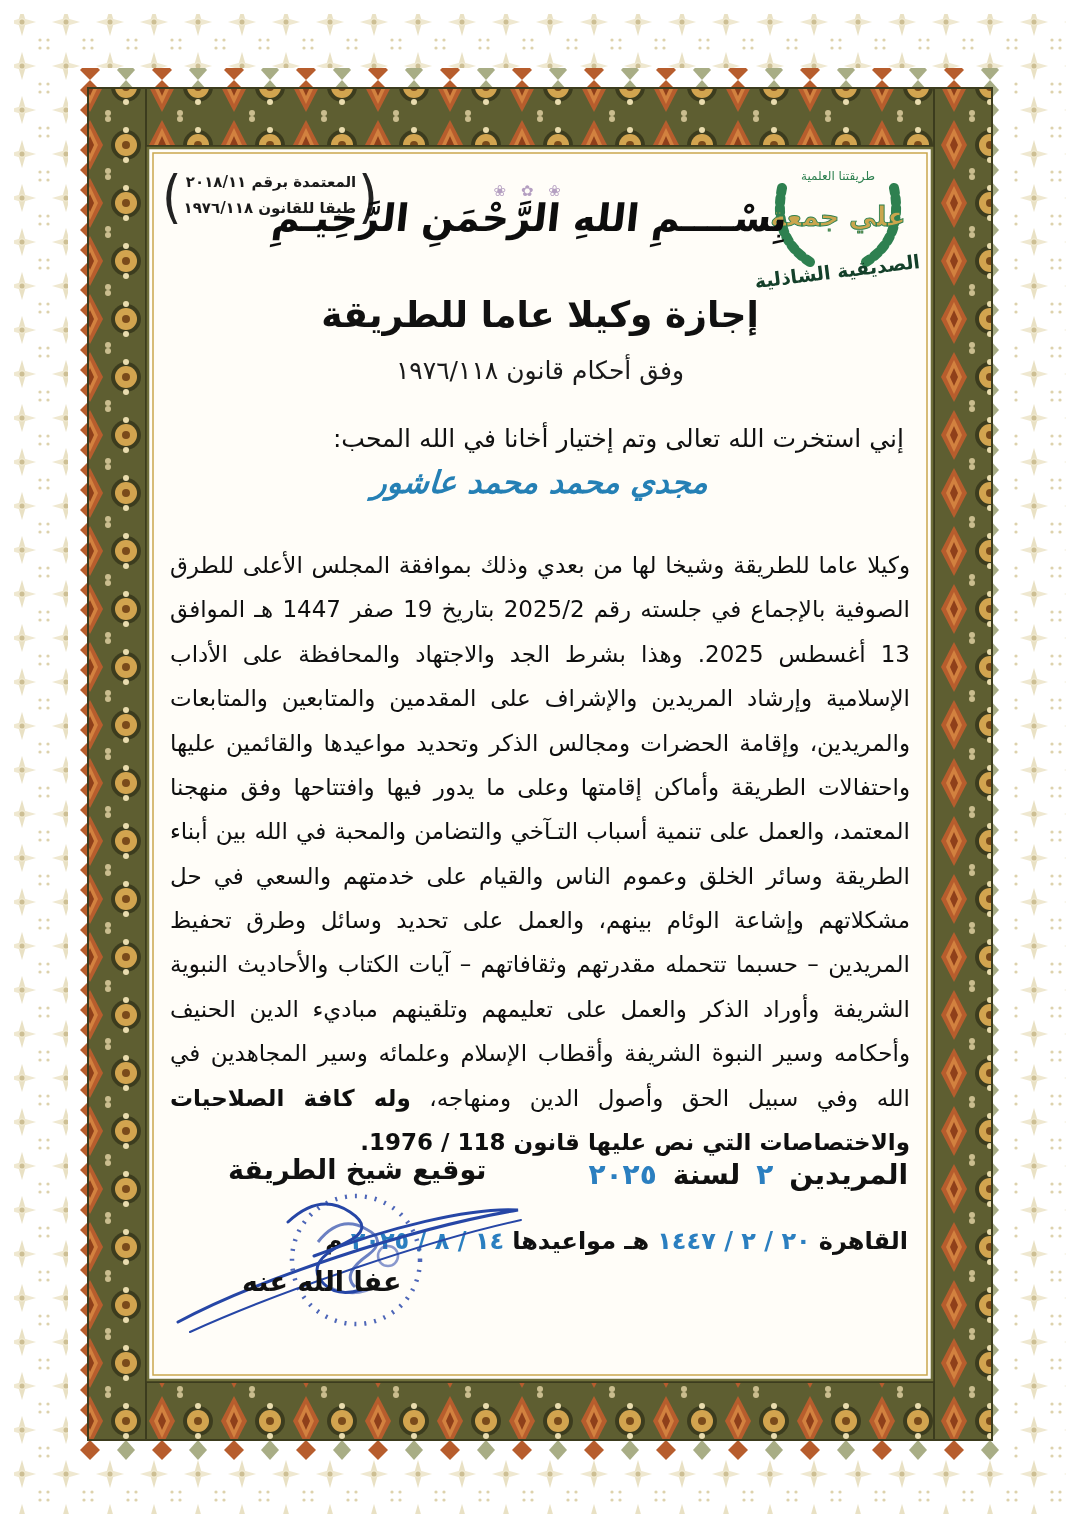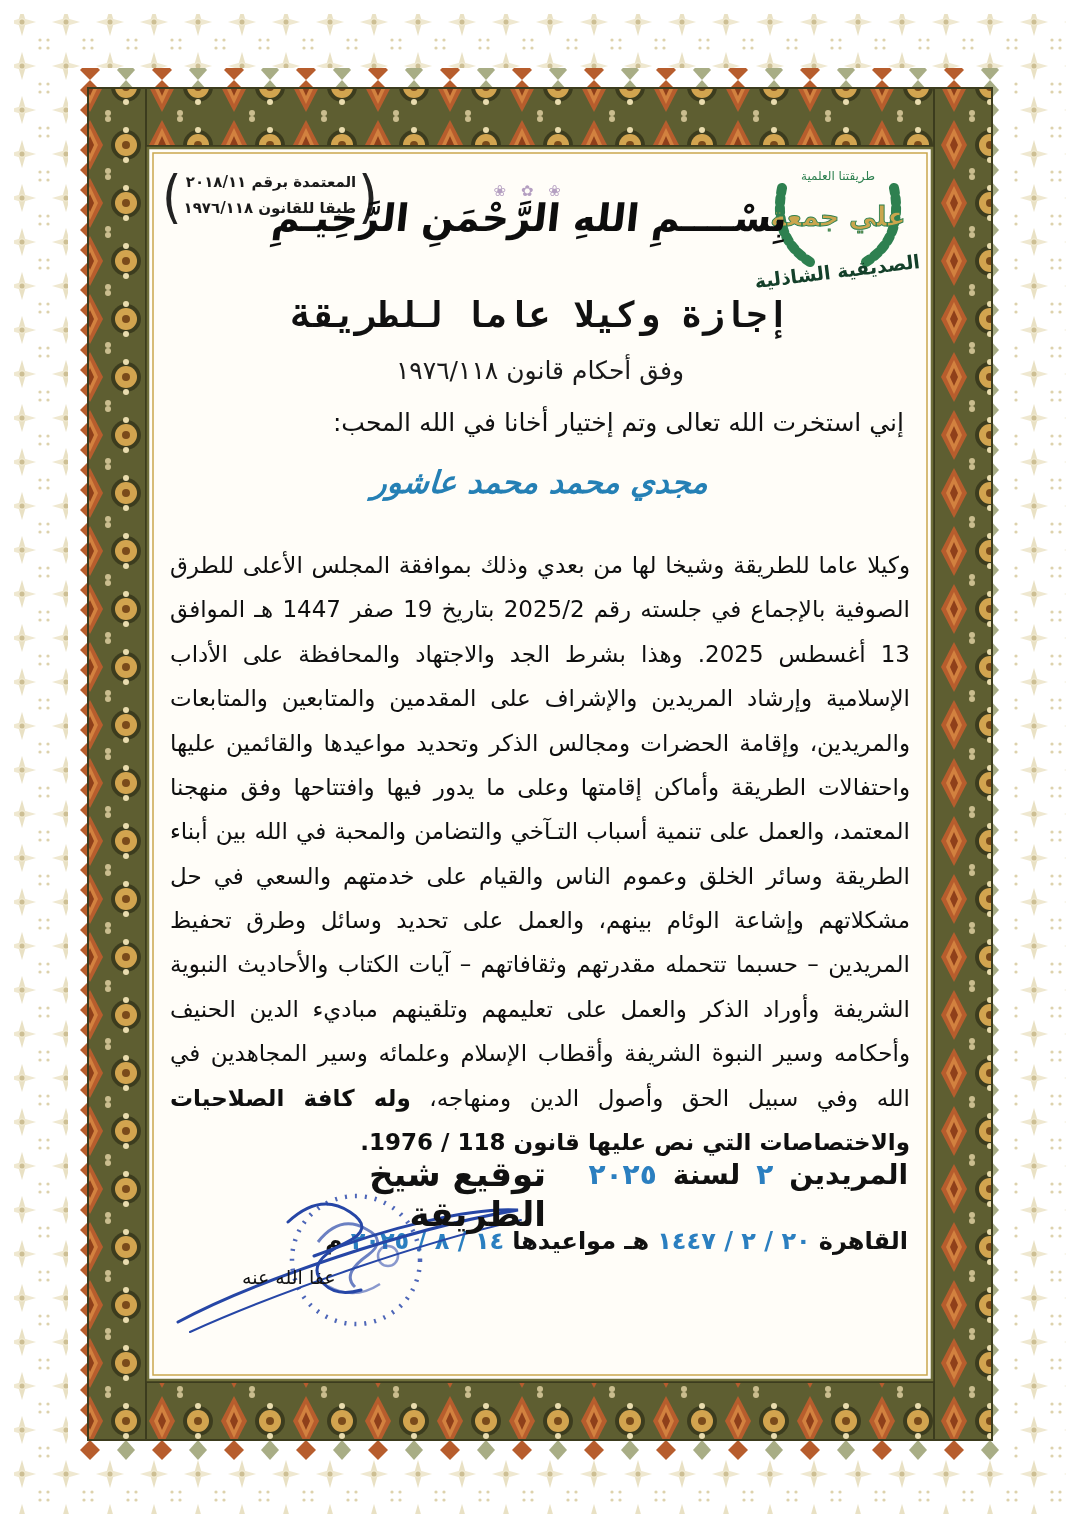--- a/index.html
+++ b/index.html
@@ -17,41 +17,41 @@
   .accred .lines { direction:rtl; font-size:15px; font-weight:bold; line-height:1.7; color:#1a1a1a; }
 
   
   .basmala { position:absolute; top:26px; left:50%; transform:translateX(-52%); text-align:center; z-index:2; }
   .basmala .flowers { font-size:15px; letter-spacing:5px; color:#a88fb8; margin-bottom:-4px; opacity:.85; }
   .basmala .text { font-size:38px; font-weight:bold; color:#0d0d0d; white-space:nowrap; transform:skewX(-6deg); direction:rtl; }
 
   
   .logo { position:absolute; top:-6px; right:0; width:172px; height:144px; }
 
-  .title { position:absolute; top:138px; width:100%; text-align:center; font-size:36px; font-weight:bold; direction:rtl; letter-spacing:0;font-family:Liberation Mono, monospace; }
+  .title { position:absolute; top:138px; width:100%; text-align:center; font-size:36px; font-weight:bold; direction:rtl; letter-spacing:0; }
   .subtitle { position:absolute; top:200px; width:100%; text-align:center; font-size:25px; direction:rtl; color:#1a1a1a; }
-  .intro { position:absolute; top:252px; left:20px; right:20px; text-align:right; direction:rtl; font-size:25px; color:#111; }
+  .intro { position:absolute; top:268px; left:20px; right:20px; text-align:right; direction:rtl; font-size:25px; color:#111; }
   .name { position:absolute; top:308px; width:100%; text-align:center; direction:rtl; font-size:31px; font-weight:bold; font-style:italic; color:#2580b5; transform:skewX(-4deg); }
 
   .bodytext { position:absolute; top:364px; left:14px; right:14px; direction:rtl; text-align:justify; font-size:23px; line-height:1.93; color:#0f0f0f; }
   .bodytext b { font-weight:bold; }
 
   
   .decree-block { position:absolute; top:1002px; right:16px; text-align:right; direction:rtl; color:#111; }
   .decree-line { font-size:28px; font-weight:bold; }
   .decree-line span { margin-left:16px; }
   .date-line { margin-top:36px; font-size:24px; font-weight:bold; }
   .date-line span { margin-left:8px; }
   .num { color:#2b7fc0;margin-top:8px; }
 
   
   .sig { position:absolute; top:982px; left:10px; width:380px; height:235px; }
-  .sig .sig-title { position:absolute; top:16px; left:62px; font-size:34px; font-weight:bold; direction:rtl; z-index:3; }
+  .sig .sig-title { position:absolute; top:16px; left:62px; font-size:27px; font-weight:bold; direction:rtl; z-index:3; }
   .sig svg { position:absolute; top:22px; left:0; z-index:2; }
-  .sig .blessing { position:absolute; top:128px; left:76px; font-size:19px; font-weight:normal; direction:rtl; z-index:3; }
+  .sig .blessing { position:absolute; top:128px; left:76px; font-size:27px; font-weight:bold; direction:rtl; z-index:3; }
 </style>
 </head>
 <body>
 
 <div class="page">
 
   <svg class="border-svg" width="1080" height="1528" viewBox="0 0 1080 1528" xmlns="http://www.w3.org/2000/svg">
     <defs>
       <pattern id="lat" width="44" height="44" patternUnits="userSpaceOnUse">
         <rect width="44" height="44" fill="#ffffff"></rect>

